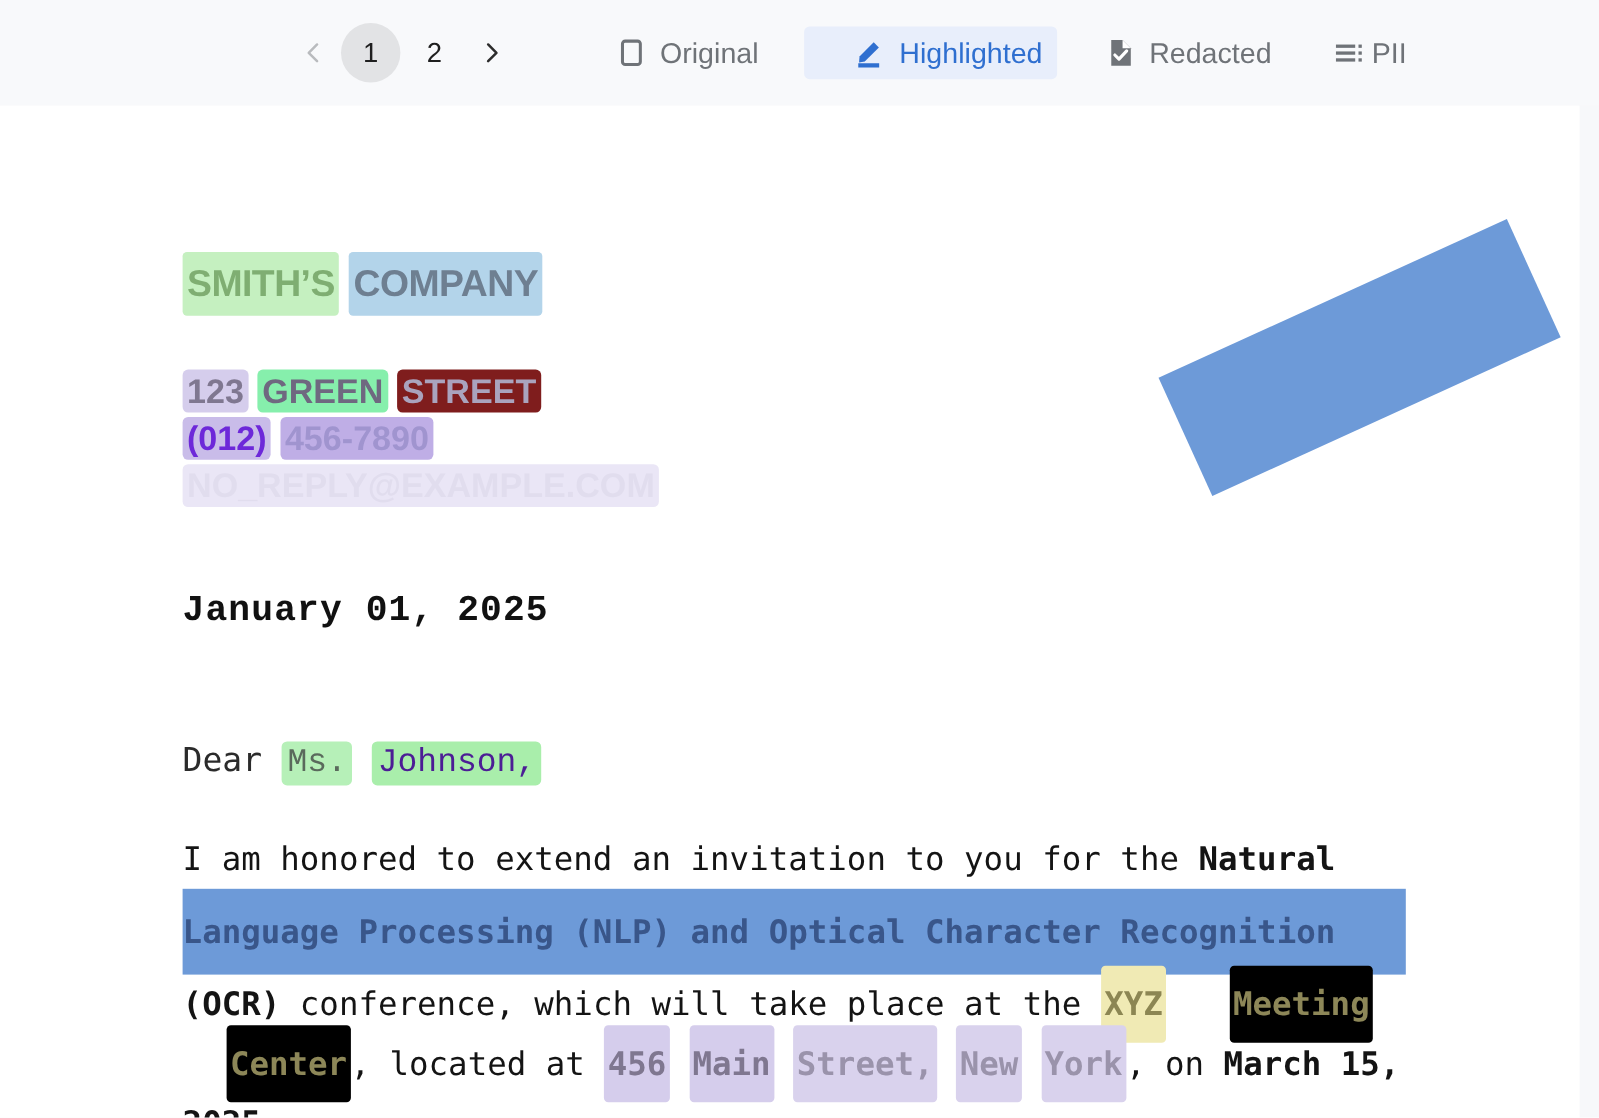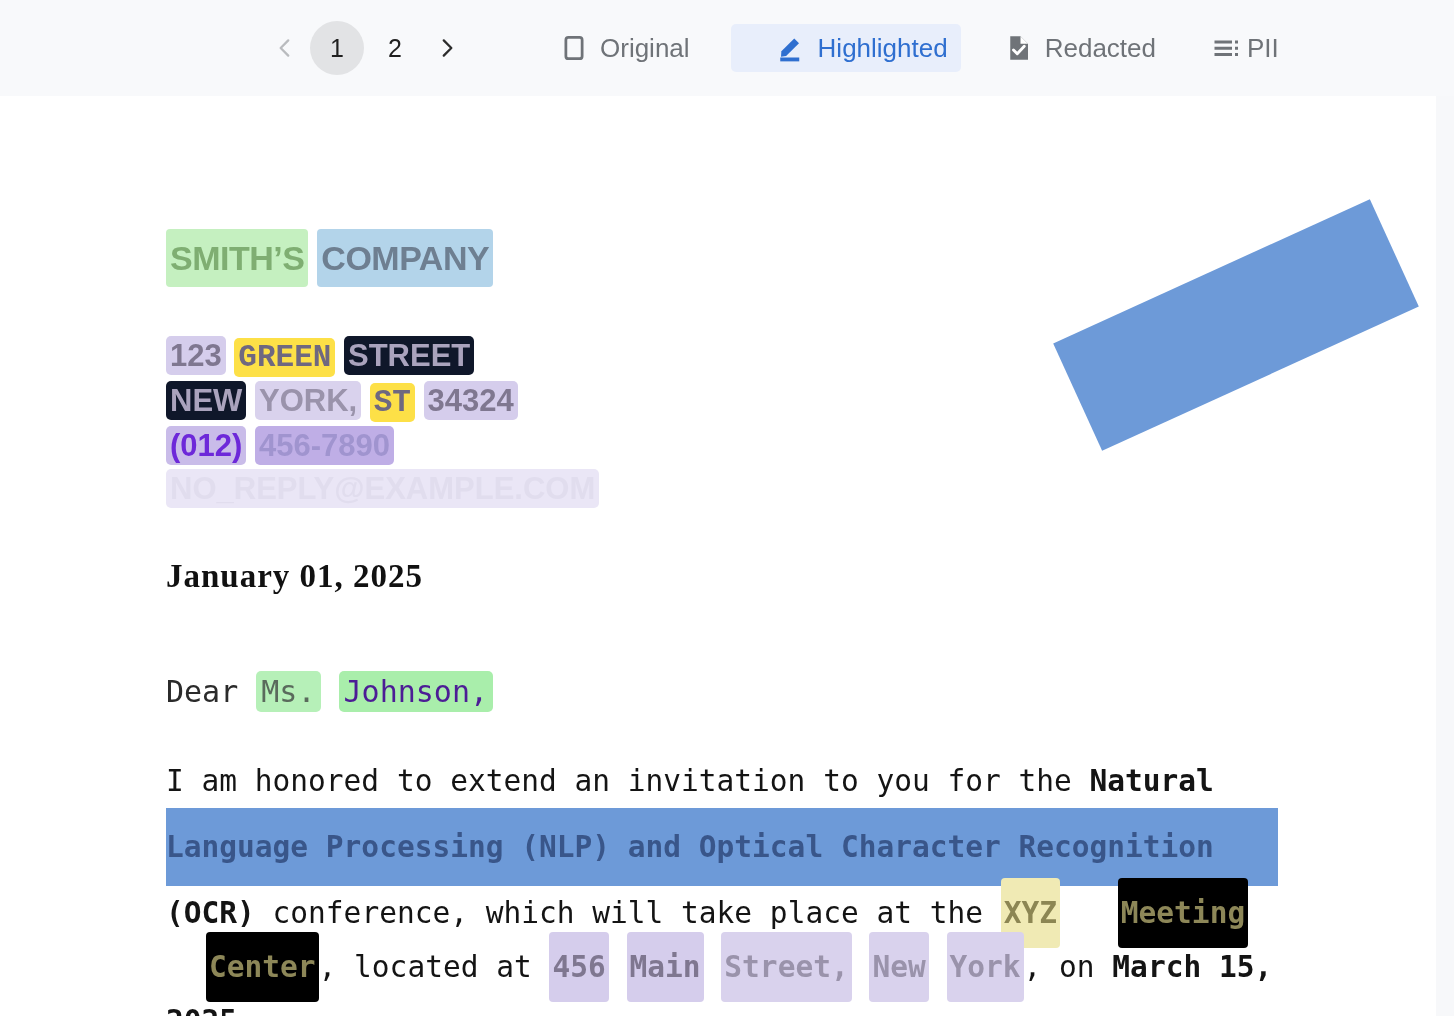--- a/index.html
+++ b/index.html
@@ -76,54 +76,54 @@
   .address{
     position:absolute;left:0px;top:238px;
     font-family:"Liberation Sans Narrow","Liberation Sans",sans-serif;
     font-size:31px;font-weight:600;line-height:43px;
     color:#3c3c3c;white-space:nowrap;
   }
   .address .ln{display:block;}
   .address .tok{padding:2px 4px;border-radius:5px;}
 
   .datebox{
-    position:absolute;left:0px;top:462px;
-    font-family:Liberation Serif, serif;
+    position:absolute;left:0px;top:441px;
+    font-family:Liberation Mono, monospace;
     font-size:33px;font-weight:600;color:#111;letter-spacing:1px;
     white-space:nowrap;
   }
 
   .salute{
     position:absolute;left:0px;top:578px;
     font-family:"DejaVu Sans Mono","Liberation Mono",monospace;
     font-size:30px;color:#2b2b2b;white-space:nowrap;
   }
-  .salute .tok{padding:3px 5px;border-radius:5px;}
+  .salute .tok{padding:3px 5px;border-radius:5px;font-family:Liberation Mono, monospace;}
 
   .body-par{
     position:absolute;left:0px;top:658px;width:1112px;
     font-family:"DejaVu Sans Mono","Liberation Mono",monospace;
     font-size:29.5px;line-height:54px;color:#141414;
     letter-spacing:0px;
   }
   .body-par .tok{padding:18px 3px;border-radius:4px;}
   .bold{font-weight:700;}
 
   
   .hl-green-1{background:#b6f0b8;color:#5a6a5c;}
   .hl-green-2{background:#a9eeab;color:#4c1d95;}
   .hl-blueband{background:#6d9ad8;color:#39568a;font-weight:700;}
   .hl-lblue{background:#b3d4ea;color:#6e7f91;}
   .hl-lgreen{background:#c5f0c0;color:#7fae72;}
   .hl-yellow-1{background:#f0eab4;color:#8c8653;}
   .hl-yellow-2{background:#000000;color:#8d8758;margin-left:40px;}
-  .hl-pur-15{background:#0f172a;color:#aaa3bd;}
+  .hl-pur-15{background:#7f1d1d;color:#aaa3bd;}
   .hl-pur-20{background:#d9d2ed;color:#9a93ab;}
   .hl-pur-30{background:#d5cdec;color:#7f7790;}
-  .hl-pur-40{background:#fde047;color:#6f6880;font-family:Liberation Mono, monospace;}
+  .hl-pur-40{background:#86efac;color:#6f6880;}
   .hl-pur-55{background:#c9bce9;color:#6d28d9;}
   .hl-pur-65{background:#bfaee6;color:#a094cf;margin-top:40px;}
   .hl-pur-vlight{background:#eae6f6;color:#e1ddee;}
 
   .shape-wrap{position:absolute;inset:0;pointer-events:none;}
 </style>
 </head>
 <body>
 
 <div class="toolbar">
@@ -200,21 +200,20 @@
     <div class="blue-shape"></div>
   </div>
 
   <div class="doc">
 
     <div class="letterhead"><span class="tok hl-lgreen">SMITH’S</span><span> </span><span class="tok hl-lblue">COMPANY</span></div>
 
     <div class="address">
       <span class="ln"><span class="tok hl-pur-30">123</span> <span class="tok hl-pur-40">GREEN</span> <span class="tok hl-pur-15">STREET</span></span>
 
-      <span class="ln"><span class="tok hl-pur-15">NEW</span> <span class="tok hl-pur-20">YORK,</span> <span class="tok hl-pur-40">ST</span> <span class="tok hl-pur-30">34324</span></span>
 
       <span class="ln"><span class="tok hl-pur-55">(012)</span> <span class="tok hl-pur-65">456-7890</span></span>
 
       <span class="ln"><span class="tok hl-pur-vlight">NO_REPLY@EXAMPLE.COM</span></span>
     </div>
 
     <div class="datebox">January 01, 2025</div>
 
     <div class="salute"><span>Dear</span> <span class="tok hl-green-1">Ms.</span> <span class="tok hl-green-2">Johnson,</span></div>
 

